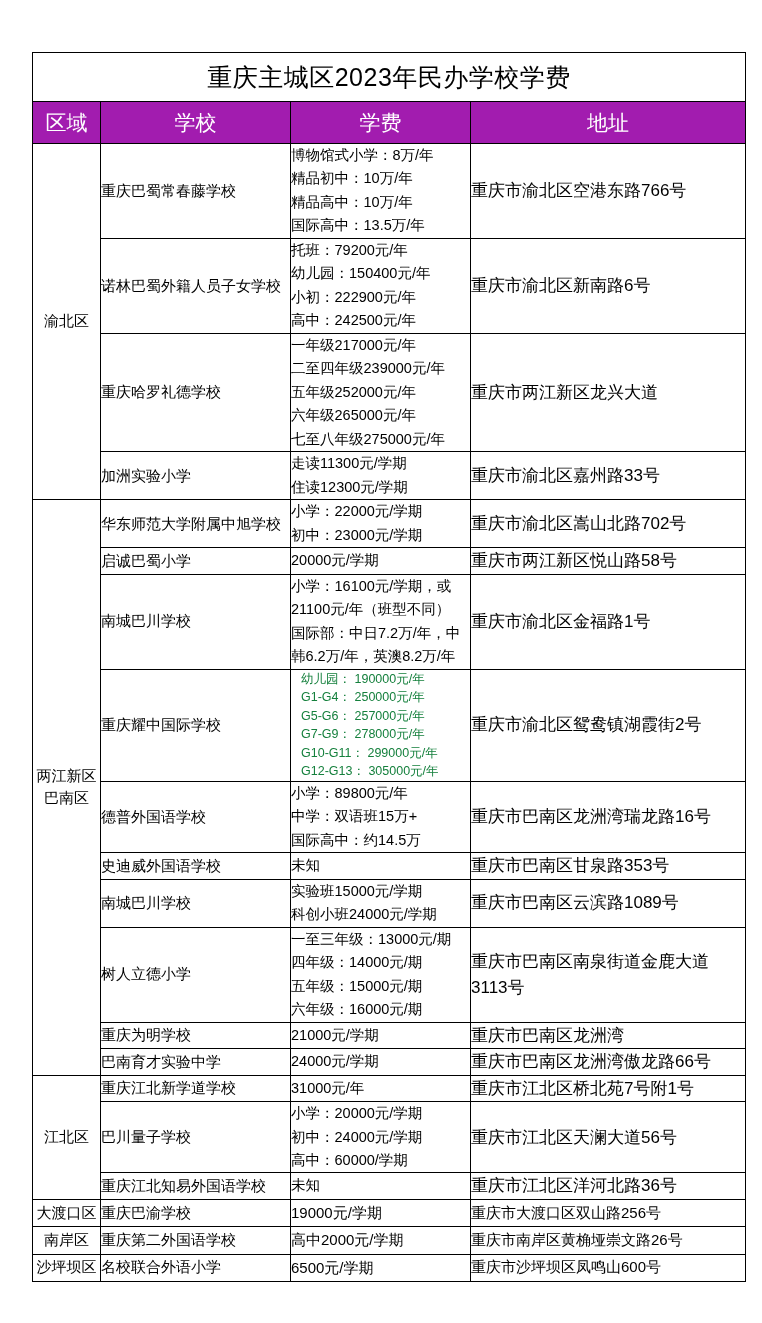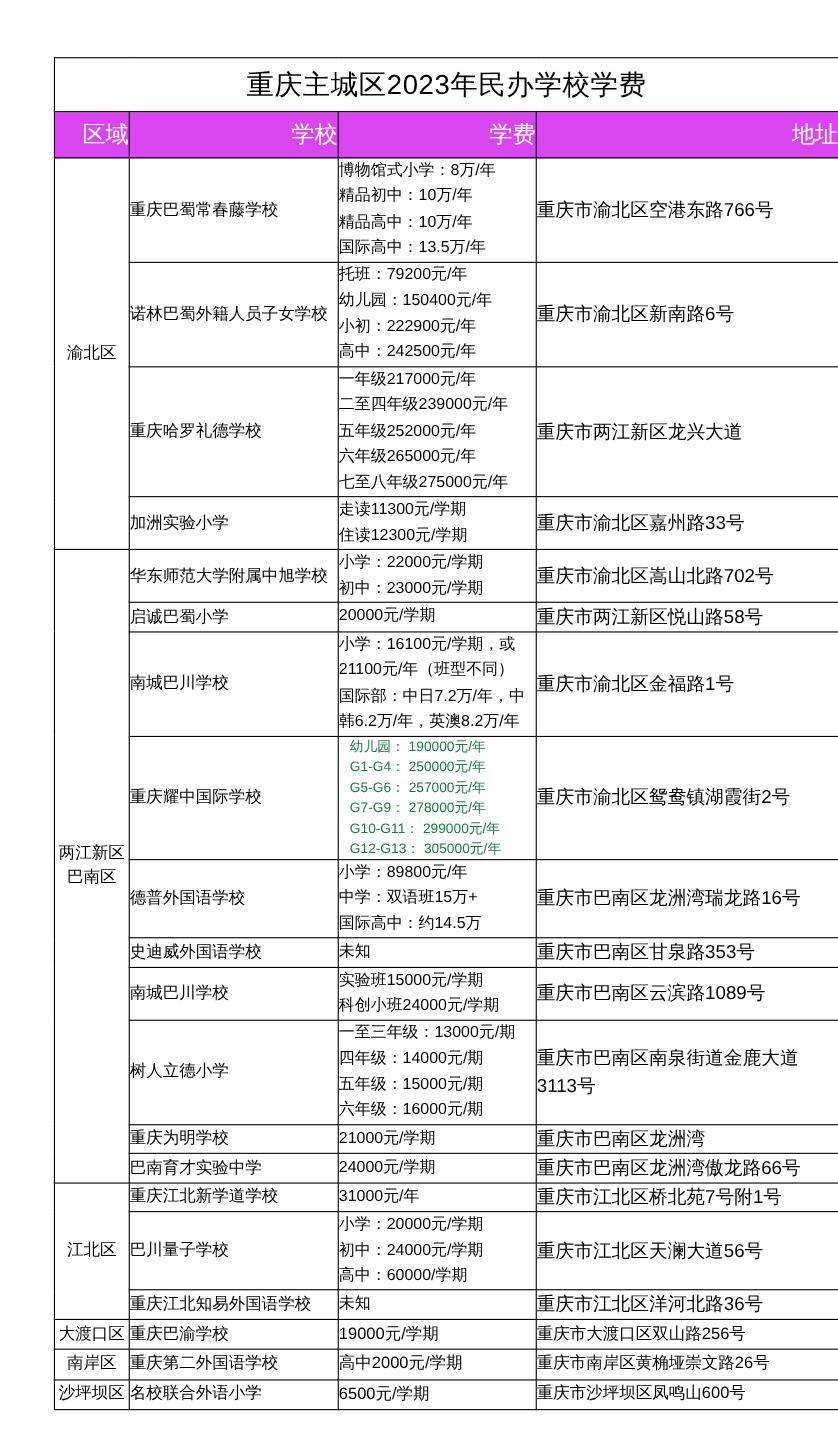--- a/index.html
+++ b/index.html
@@ -10,21 +10,21 @@
   body {
     width: 762px;
     height: 1323px;
     font-family: "Liberation Sans", "DejaVu Sans", sans-serif;
     color: #000000;
     overflow: hidden;
   }
 
   .sheet {
     position: absolute;
-    left: 49px;
+    left: 32px;
     top: 52px;
     width: 713px;
   }
 
   table.fee-table {
     border-collapse: collapse;
     table-layout: fixed;
     width: 713px;
     border: 1px solid #000;
   }
@@ -50,23 +50,23 @@
     font-size: 25px;
     font-weight: bold;
     letter-spacing: 0.5px;
     color: #000;
     line-height: 48px;
     white-space: nowrap;
   }
 
   
   .hdr {
-    background: #d946ef;
+    background: #a21caf;
     color: #ffffff;
-    text-align: right;
+    text-align: center;
     height: 41px;
     font-size: 21px;
     line-height: 41px;
     white-space: nowrap;
   }
 
   
   .region-cell {
     text-align: center;
     font-size: 15px;

